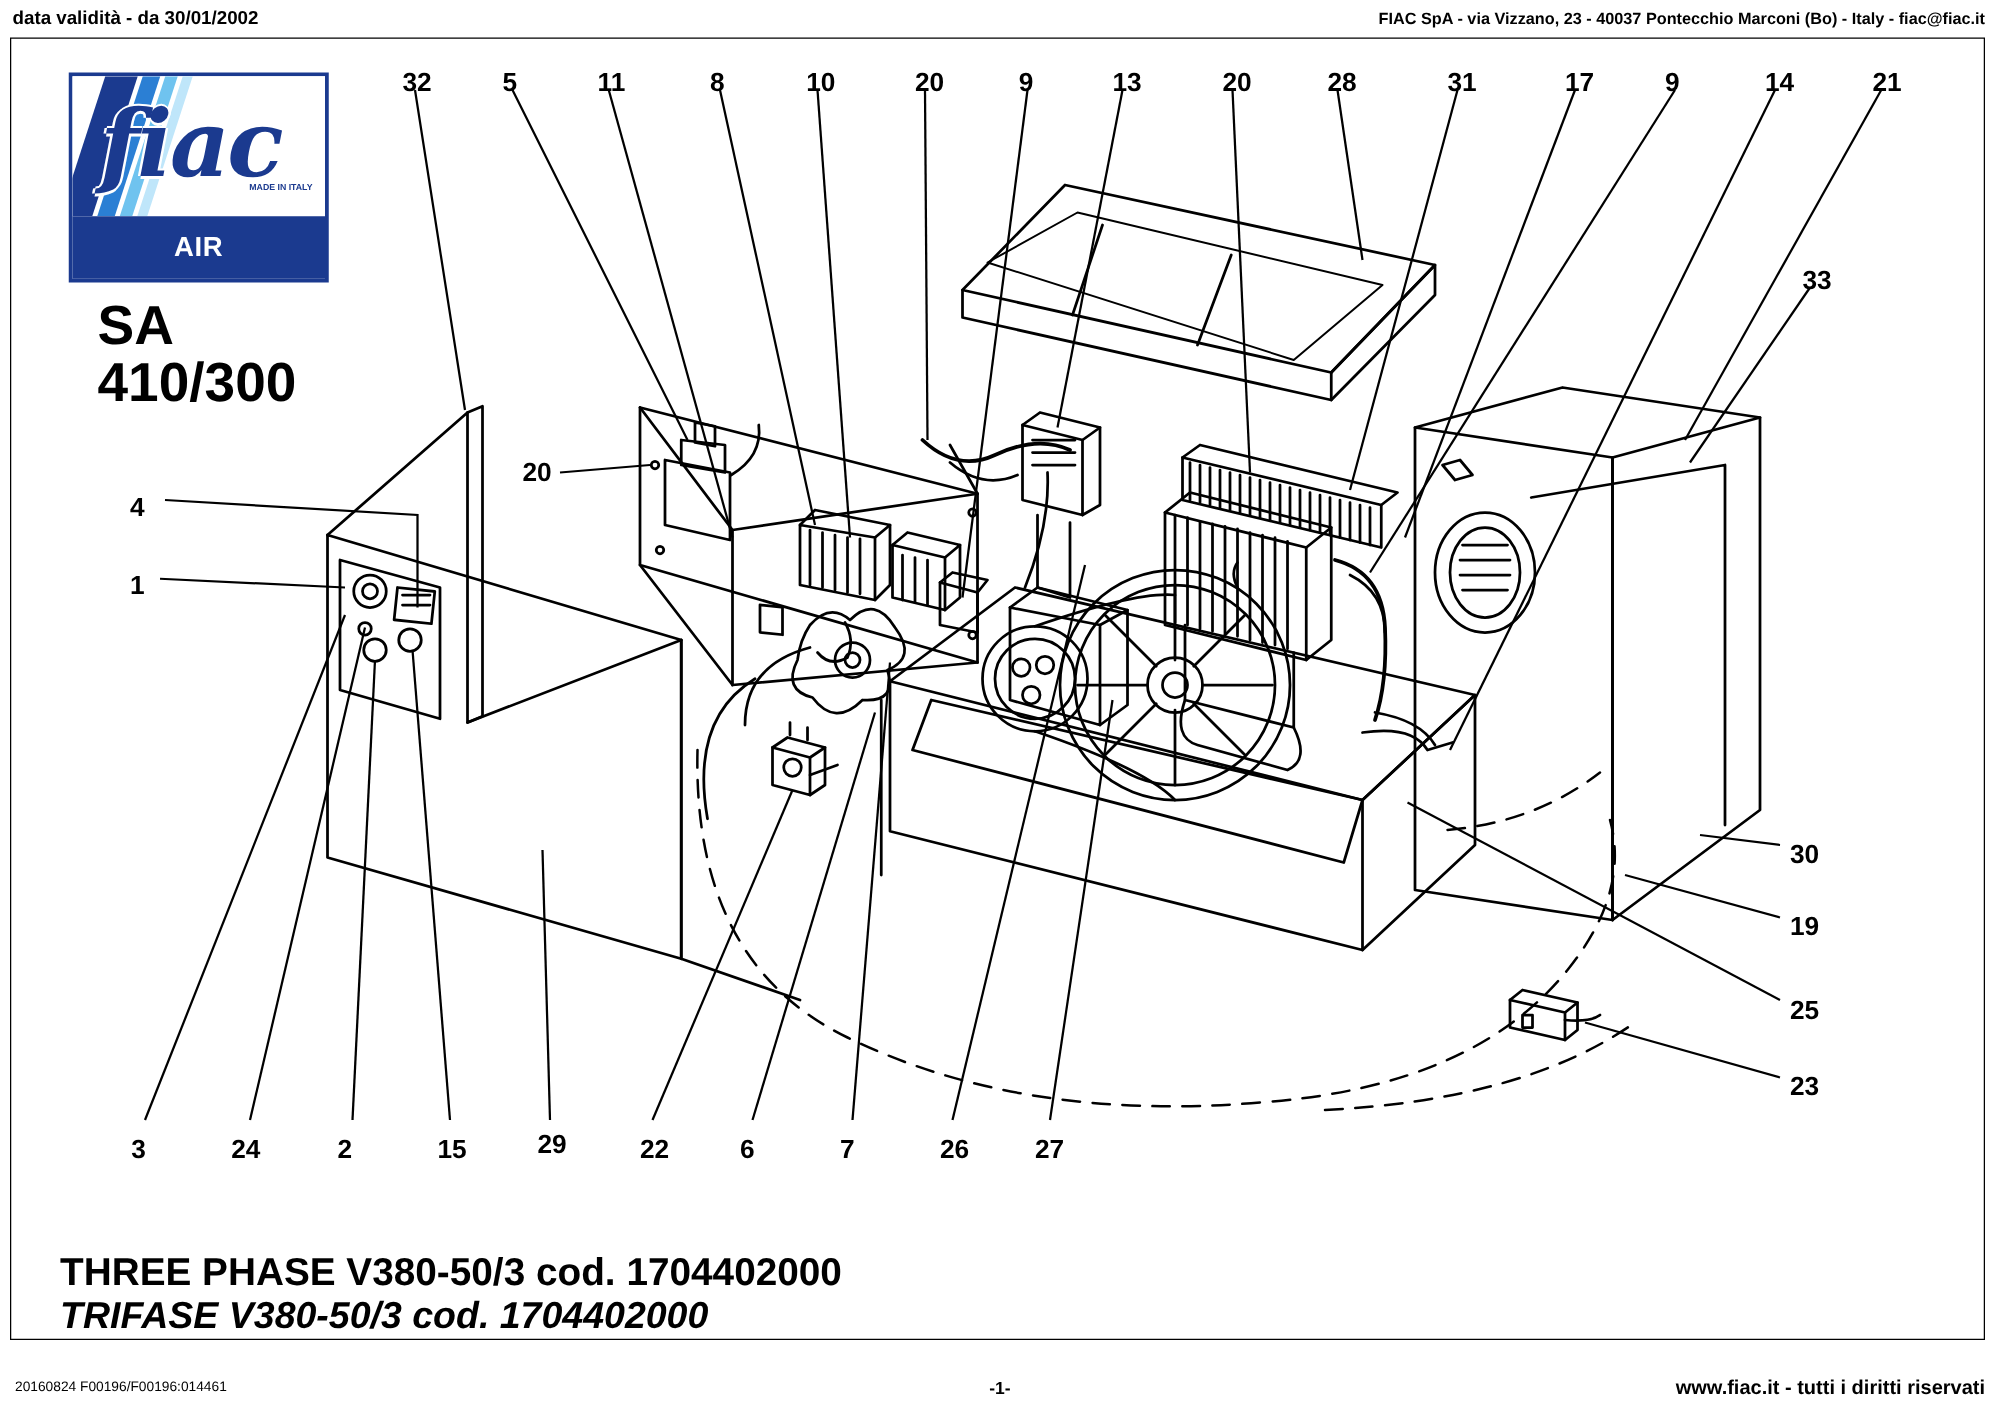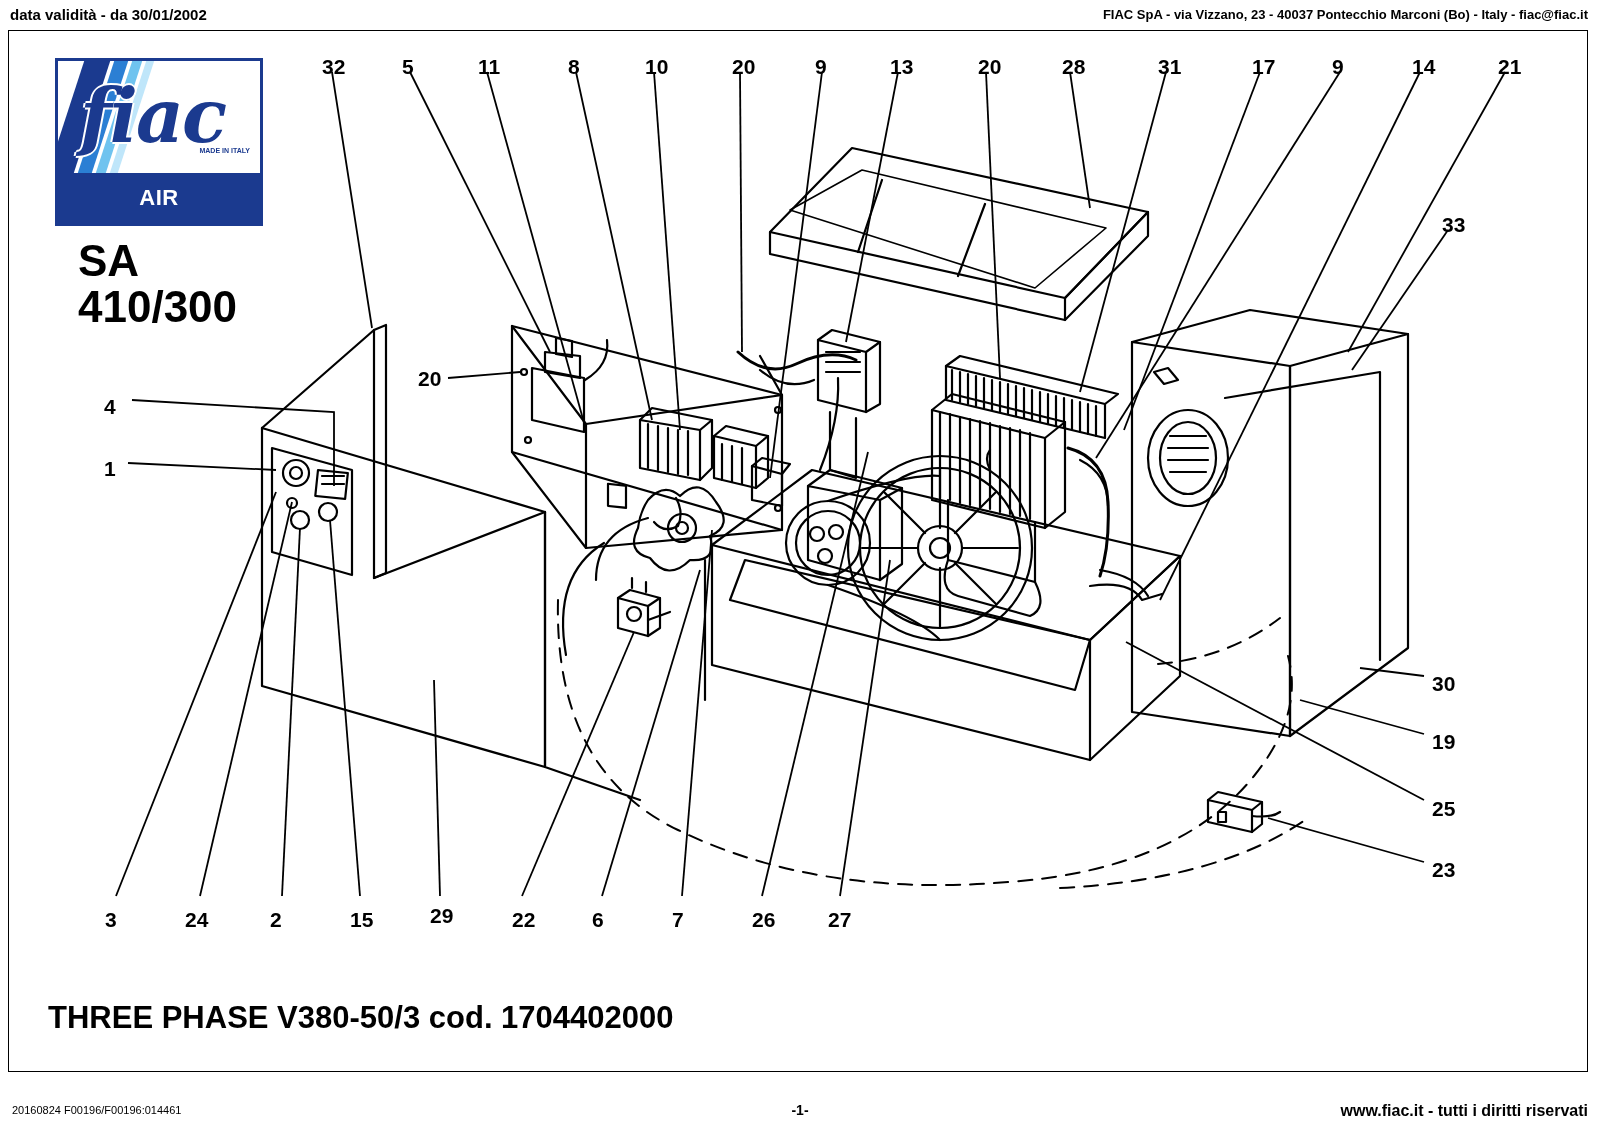--- a/index.html
+++ b/index.html
@@ -318,18 +318,19 @@
   <div class="num" style="left:270px;top:908px;">2</div>
   <div class="num" style="left:350px;top:908px;">15</div>
   <div class="num" style="left:430px;top:904px;">29</div>
   <div class="num" style="left:512px;top:908px;text-align:right;">22</div>
   <div class="num" style="left:592px;top:908px;">6</div>
   <div class="num" style="left:672px;top:908px;">7</div>
   <div class="num" style="left:752px;top:908px;">26</div>
   <div class="num" style="left:828px;top:908px;">27</div>
 
   <div class="title1">THREE PHASE V380-50/3 cod. 1704402000</div>
+  <div class="title2">TRIFASE V380-50/3 cod. 1704402000</div>
 
   <div class="ftr-left">20160824 F00196/F00196:014461</div>
   <div class="ftr-center">-1-</div>
   <div class="ftr-right">www.fiac.it - tutti i diritti riservati</div>
 
 </div>
 
 </body></html>

